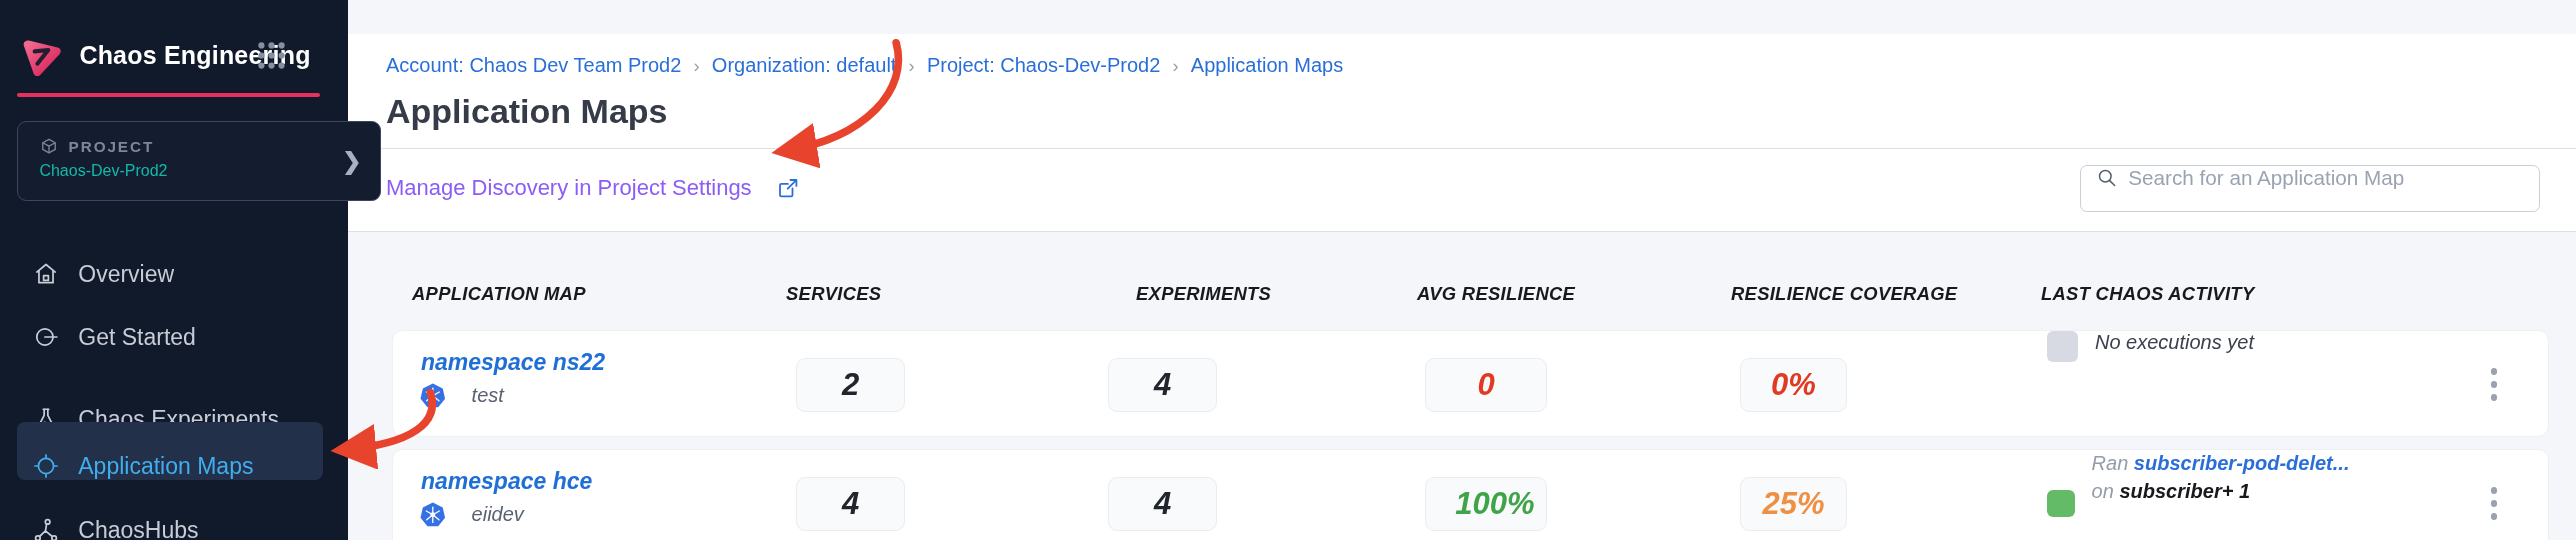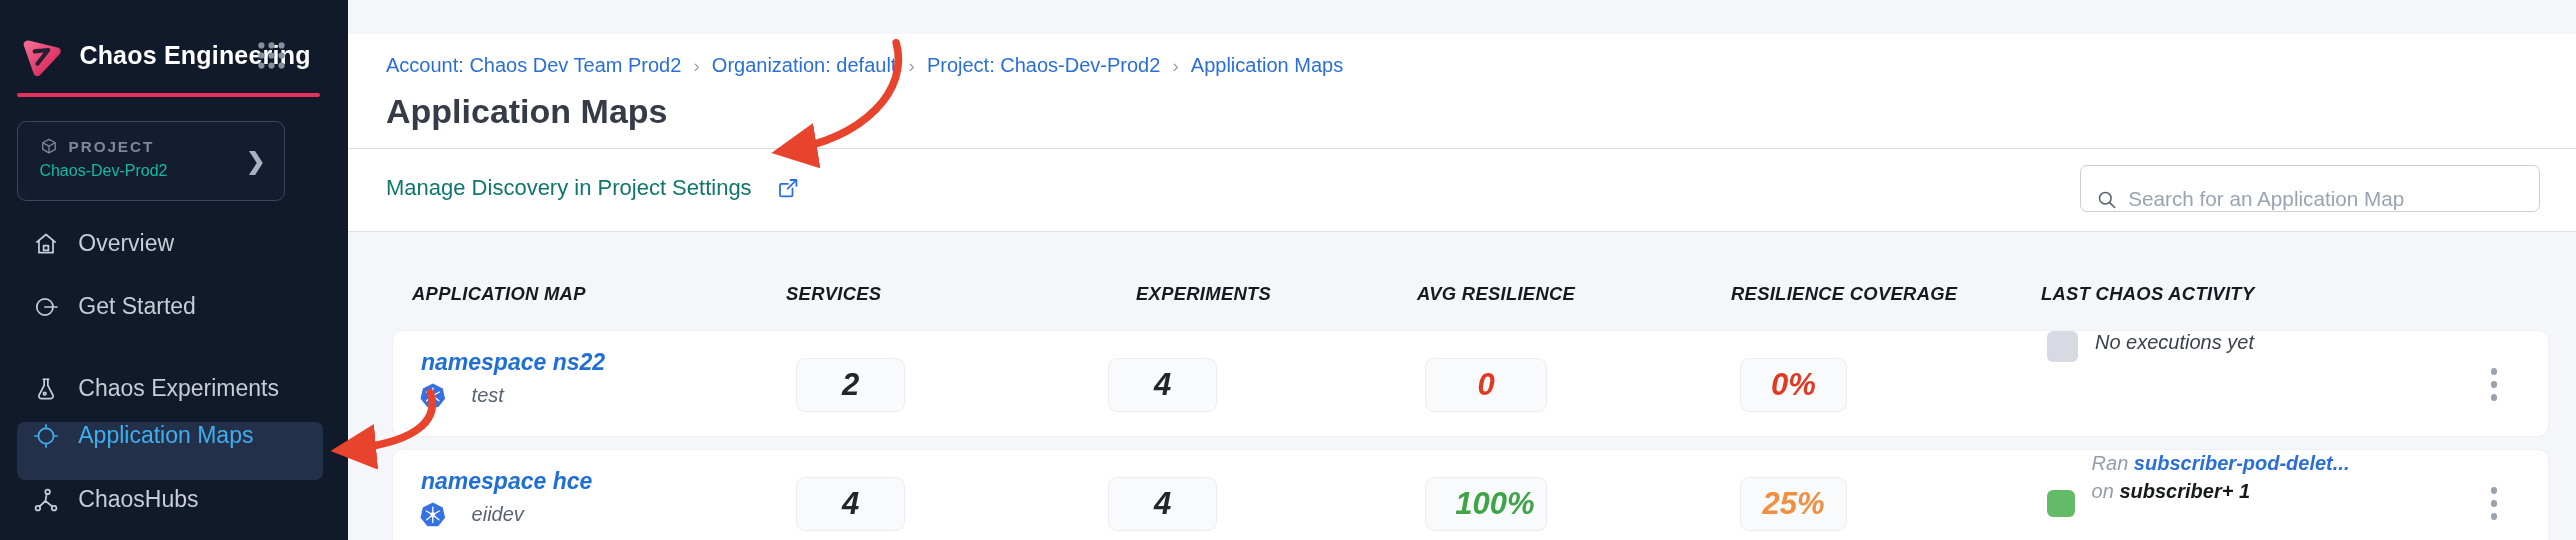--- a/index.html
+++ b/index.html
@@ -7,45 +7,45 @@
   body { font-family:"Liberation Sans", sans-serif; background:#f4f6f9; position:relative; }
 
   
   .sidebar { position:absolute; left:0; top:0; width:348px; height:540px; background:#111a2a; z-index:2; }
   .logo-row { position:absolute; left:21.4px; top:31px; width:306px; height:49px; display:flex; align-items:center; }
   .logo-mark { width:41px; height:41px; flex:0 0 41px; }
   .app-title { color:#ffffff; font-size:25px; font-weight:700; margin-left:17px; letter-spacing:0.2px;text-align:center; }
   .grid-icon { position:absolute; right:40px; top:9.2px; width:31px; height:31px; cursor:pointer; }
   .pink-bar { position:absolute; left:17px; top:93px; width:303px; height:3.8px; background:#e8305f; border-radius:2.3px; }
 
-  .project-box { position:absolute; left:17px; top:121px; width:268px; height:80px; border:1.5px solid #3c4660;
+  .project-box { position:absolute; left:17px; top:121px; width:364px; height:80px; border:1.5px solid #3c4660;
                  border-radius:9.2px; background:#141d30; cursor:pointer; }
   .project-label-row { position:absolute; left:21.4px; top:15.3px; display:flex; align-items:center; gap:9.2px; }
   .project-label { color:#7e8799; font-size:15.3px; font-weight:700; letter-spacing:1.9px; }
   .project-name { position:absolute; left:21.4px; top:40px; color:#14b8a6; font-size:16px; font-weight:400;text-align:right; }
   .project-chevron { position:absolute; right:18.4px; top:26px; color:#a9b1c0; font-size:23px; font-weight:700; }
 
-  .nav-item { position:absolute; left:17px; width:306px; height:58px; display:flex; align-items:flex-start; gap:18.4px;
+  .nav-item { position:absolute; left:17px; width:306px; height:58px; display:flex; align-items:flex-end; gap:18.4px;
               padding-left:15.3px; color:#c7ccd7; font-size:23px; cursor:pointer; border-radius:7.7px; }
   .nav-item .nav-ico { width:27.6px; height:27.6px; flex:0 0 27.6px; display:flex; align-items:center; justify-content:center; }
   .nav-item.active { background:#22304a; color:#40aeee; }
 
   
   .content { position:absolute; left:348px; top:0; width:2228px; height:540px;margin-top:34px; }
   .band1 { position:absolute; left:0; top:0; width:100%; height:115px; background:#ffffff; border-bottom:1.5px solid #dcdfe7; }
   .breadcrumb { position:absolute; left:38px; top:20px; display:flex; align-items:center; gap:12.2px; font-size:20px; }
   .crumb { color:#2a6fd9; cursor:pointer; }
   .crumb-sep { color:#98a1ae; font-size:18.4px; }
   .page-title { position:absolute; left:38px; top:58px; font-size:34px; font-weight:700; color:#363b48; }
 
   .band2 { position:absolute; left:0; top:115px; width:100%; height:83px; background:#ffffff; border-bottom:1.5px solid #dcdfe7; }
   .manage-link { position:absolute; left:38px; top:26px; display:flex; align-items:center; gap:24px;
-                 color:#0f766e; font-size:22px; cursor:pointer; }
+                 color:#8b5cf6; font-size:22px; cursor:pointer; }
   .search-box { position:absolute; right:36px; top:16px; width:460px; height:47px; border:1.5px solid #c8cfd9;
-                border-radius:6.9px; background:#ffffff; display:flex; align-items:flex-end; padding:0 15.3px; gap:10.7px; }
+                border-radius:6.9px; background:#ffffff; display:flex; align-items:flex-start; padding:0 15.3px; gap:10.7px; }
   .search-box input { border:none; outline:none; font-size:20.7px; color:#3c424e; width:100%;
                       font-family:"Liberation Sans", sans-serif; background:transparent; }
   .search-box input::placeholder { color:#9aa3b2; }
 
   .main-band { position:absolute; left:0; top:198px; width:100%; height:343px; background:#f4f6f9;font-style:italic; }
   .thead { position:absolute; top:51px; left:0; width:100%; height:23px; }
   .th { position:absolute; font-size:18.4px; font-weight:700; color:#17191e; letter-spacing:0.3px; white-space:nowrap; }
 
   .row-card { position:absolute; left:44px; width:2157px; height:107px; background:#ffffff;
               border:0.8px solid #eef0f4; border-radius:10.7px; }

